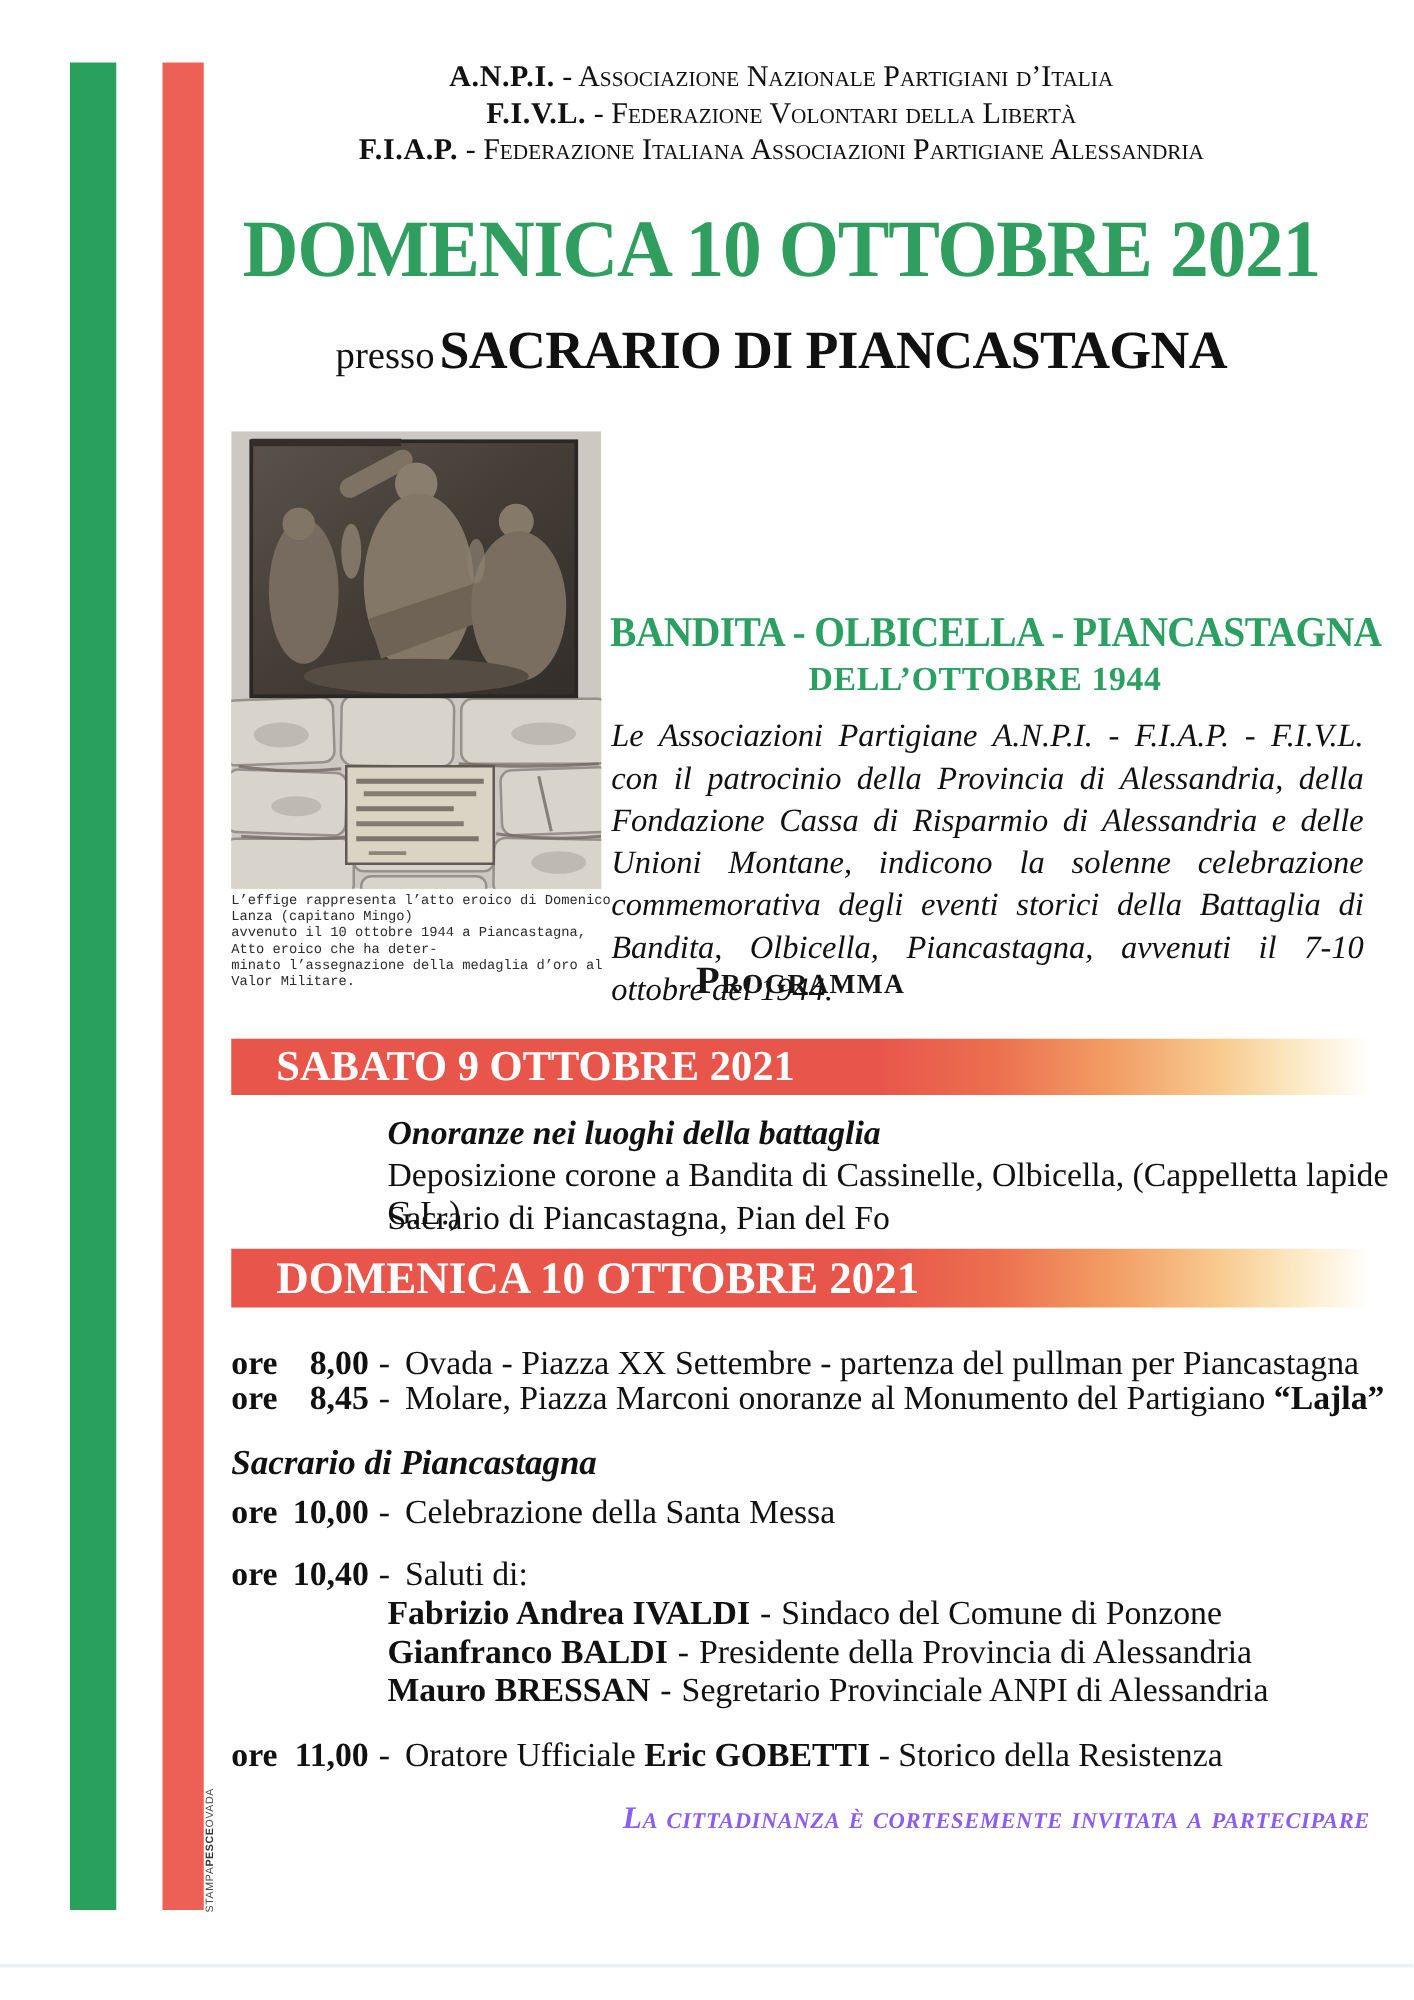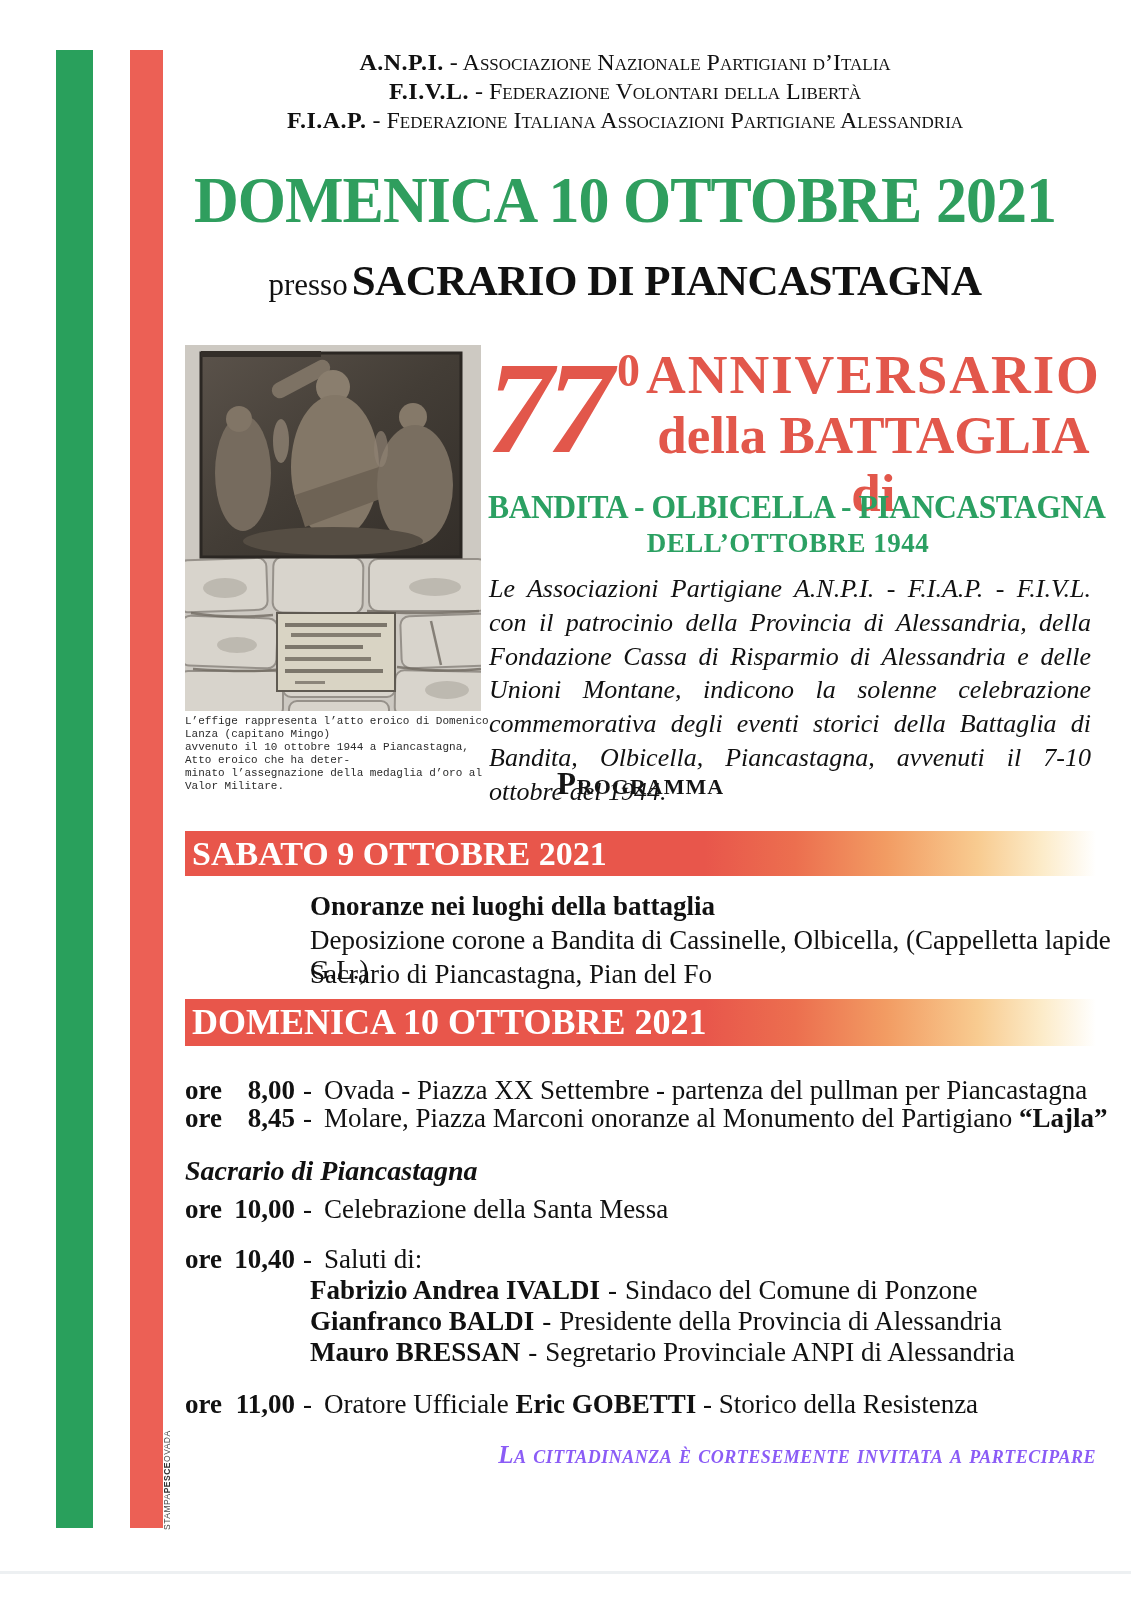--- a/index.html
+++ b/index.html
@@ -51,28 +51,28 @@
   .period{position:absolute;left:488px;top:528px;width:600px;text-align:center;
     font-size:27px;font-weight:bold;color:#2BA062;letter-spacing:.5px;}
   .intro{
     position:absolute;left:489px;top:572px;width:602px;
     font-size:26px;line-height:33.8px;font-style:italic;color:#111;text-align:justify;
   }
   
   .program-heading{position:absolute;left:185px;top:766px;width:911px;text-align:center;
     font-variant:small-caps;font-size:31px;font-weight:600;letter-spacing:1px;color:#151515;}
   .banner{
-    position:absolute;left:185px;width:911px;box-sizing:border-box;padding-left:7px;
+    position:absolute;left:185px;width:911px;box-sizing:border-box;padding-left:36px;
     background:linear-gradient(90deg,#E8564B 0%,#E8564B 57%,#EC6F4F 67%,#F29C63 77%,#F8CB90 87%,#FCEBC8 94%,#FFFFFF 100%);
     color:#fff;font-weight:bold;
   }
   .banner.sat{top:831px;height:45px;line-height:45px;font-size:34px;}
   .banner.sun{top:999px;height:47px;line-height:47px;font-size:36px;}
   .sat-block div{position:absolute;left:310px;font-size:27px;line-height:30px;color:#111;}
-  .sat-headline{top:891px;font-weight:bold;}
+  .sat-headline{top:891px;font-weight:bold;font-style:italic;}
   .sat-l0{top:925px;}
   .sat-l1{top:959px;}
   
   .row{position:absolute;left:185px;font-size:27px;line-height:31px;color:#111;white-space:nowrap;}
   .row .t-label{font-weight:bold;display:inline-block;width:44px;}
   .row .t-val{font-weight:bold;display:inline-block;width:66px;text-align:right;}
   .row .sep{display:inline-block;margin:0 12px 0 8px;}
   .row .bold{font-weight:bold;}
   .r0{top:1056px;margin-top:19px;} .r1{top:1103px;} .r2{top:1194px;} .r3{top:1244px;} .r4{top:1389px;}
   .venue-note{position:absolute;left:185px;top:1155px;font-size:28px;font-weight:bold;font-style:italic;color:#111;}
@@ -191,28 +191,20 @@
       <rect x="16" y="6" width="120" height="6" fill="#332e29"></rect>
     </svg>
   </div>
 
   <div class="photo-caption">
     <div>L’effige rappresenta l’atto eroico di Domenico Lanza (capitano Mingo)</div>
     <div>avvenuto il 10 ottobre 1944 a Piancastagna, Atto eroico che ha deter-</div>
     <div>minato l’assegnazione della medaglia d’oro al Valor Militare.</div>
   </div>
 
-  <div class="anniv">
-    <span class="big-num">77</span>
-    <span class="ordinal">0</span>
-    <span class="lines">
-      <span class="l1" style="display:block">ANNIVERSARIO</span>
-      <span class="l2" style="display:block">della BATTAGLIA di</span>
-    </span>
-  </div>
   <div class="places">BANDITA - OLBICELLA - PIANCASTAGNA</div>
   <div class="period">DELL’OTTOBRE 1944</div>
 
   <div class="intro">Le Associazioni Partigiane A.N.P.I. - F.I.A.P. - F.I.V.L. con il patrocinio della Provincia di Alessandria, della Fondazione Cassa di Risparmio di Alessandria e delle Unioni Montane, indicono la solenne celebrazione commemorativa degli eventi storici della Battaglia di Bandita, Olbicella, Piancastagna, avvenuti il 7-10 ottobre del 1944.</div>
 
   <div class="program-heading">Programma</div>
 
   <div class="banner sat">SABATO 9 OTTOBRE 2021</div>
   <div class="sat-block">
     <div class="sat-headline">Onoranze nei luoghi della battaglia</div>

